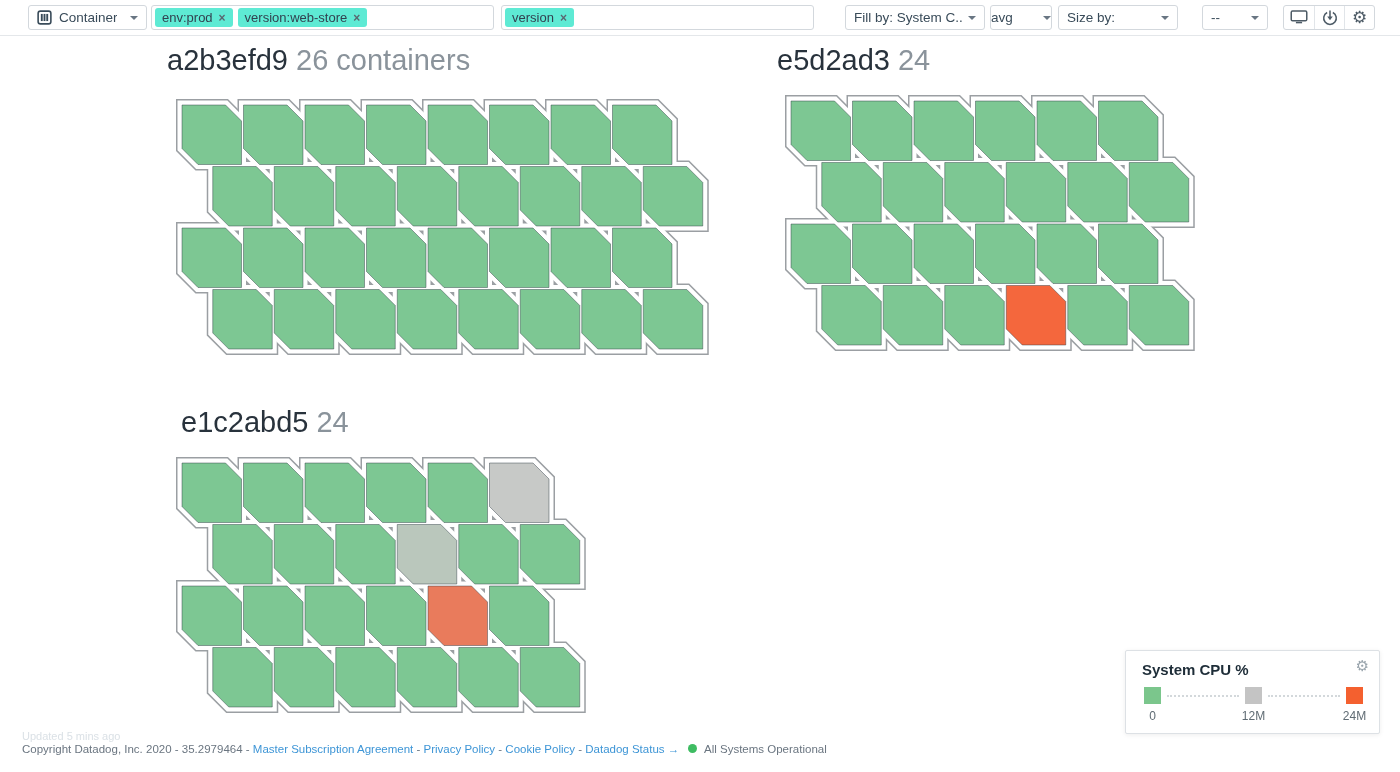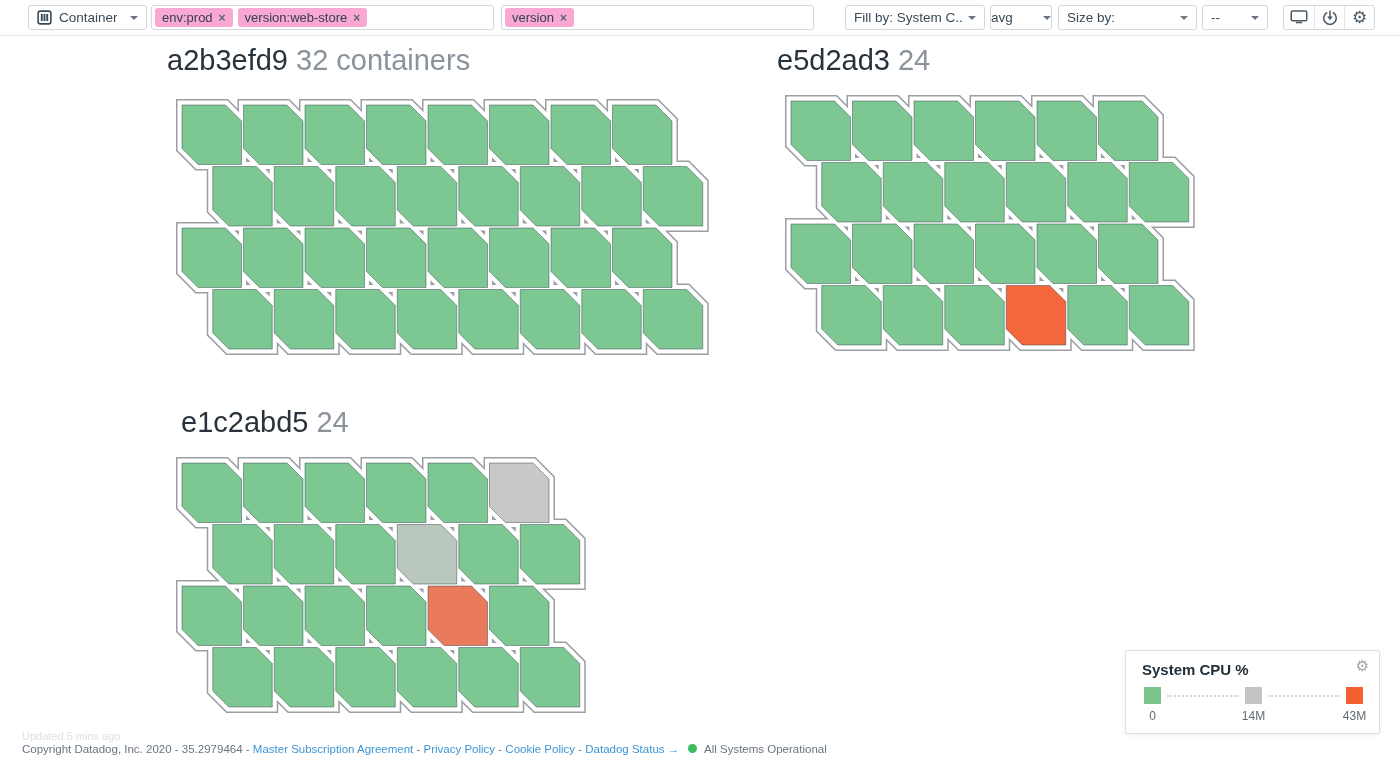--- a/index.html
+++ b/index.html
@@ -11,26 +11,26 @@
             background:#fff; border-bottom:1px solid #e4e7ea; }
   .tb { position:absolute; top:5px; height:25px; background:#fff;
         border:1px solid #d3d8dd; border-radius:3px; display:flex;
         align-items:center; font-size:13.5px; color:#394b59; }
   .tb-btn { cursor:pointer; }
   .containers-btn { left:28px; width:119px; padding:0 8px; gap:7px; }
   .filter-input1 { left:151px; width:343px; padding:0 3px; gap:5px; }
   .filter-input2 { left:501px; width:313px; padding:0 3px; gap:5px; }
   .fillby-dd  { left:845px; width:140px; padding:0 8px; }
   .agg-dd     { left:990px; width:62px;  padding:0 0; }
-  .sizeby-dd  { left:1058px; width:139px; padding:0 8px;justify-content:flex-end; }
+  .sizeby-dd  { left:1058px; width:120px; padding:0 8px;justify-content:flex-end; }
   .sizeval-dd { left:1202px; width:66px;  padding:0 8px; }
   .dd-label { flex:1; white-space:nowrap; overflow:hidden; }
   .caret { width:0; height:0; border:4px solid transparent; border-top-color:#697683;
            margin-top:4px; margin-left:6px; flex:none; }
-  .pill { background:#f9a8d4; border-radius:3px; height:19px; display:flex;
+  .pill { background:#5eead4; border-radius:3px; height:19px; display:flex;
           align-items:center; padding:0 7px; gap:6px; font-size:13px; color:#324150;
           cursor:pointer; white-space:nowrap; }
   .pill-x { font-size:12px; font-weight:bold; color:#5a6670; cursor:pointer; }
   .iconbar { left:1283px; width:92px; padding:0; }
   .iconbar .ib { width:30px; height:23px; display:flex; align-items:center;
                  justify-content:center; cursor:pointer; }
   .iconbar .ib + .ib { border-left:1px solid #e1e5e9; }
   .gear-glyph { font-size:17px; color:#4d5b66; line-height:1; }
 
   
@@ -135,21 +135,21 @@
       </svg>
     </span>
     <span class="ib">
       <span class="gear-glyph">⚙</span>
     </span>
   </div>
 </div>
 
 <div class="group-title gt1">
   <span>a2b3efd9</span>
-  <span class="count">32 containers</span>
+  <span class="count">26 containers</span>
 </div>
 <svg class="grid-svg gs1" width="541" height="264" viewBox="0 0 541 264">
     <polygon points="10,10 53.5,10 69.5,26 69.5,69.5 26,69.5 10,53.5" fill="#9b9fa3" stroke="#9b9fa3" stroke-width="12" stroke-linejoin="miter" stroke-miterlimit="10"></polygon>
     <polygon points="71.5,10 115,10 131,26 131,69.5 87.5,69.5 71.5,53.5" fill="#9b9fa3" stroke="#9b9fa3" stroke-width="12" stroke-linejoin="miter" stroke-miterlimit="10"></polygon>
     <polygon points="133,10 176.5,10 192.5,26 192.5,69.5 149,69.5 133,53.5" fill="#9b9fa3" stroke="#9b9fa3" stroke-width="12" stroke-linejoin="miter" stroke-miterlimit="10"></polygon>
     <polygon points="194.5,10 238,10 254,26 254,69.5 210.5,69.5 194.5,53.5" fill="#9b9fa3" stroke="#9b9fa3" stroke-width="12" stroke-linejoin="miter" stroke-miterlimit="10"></polygon>
     <polygon points="256,10 299.5,10 315.5,26 315.5,69.5 272,69.5 256,53.5" fill="#9b9fa3" stroke="#9b9fa3" stroke-width="12" stroke-linejoin="miter" stroke-miterlimit="10"></polygon>
     <polygon points="317.5,10 361,10 377,26 377,69.5 333.5,69.5 317.5,53.5" fill="#9b9fa3" stroke="#9b9fa3" stroke-width="12" stroke-linejoin="miter" stroke-miterlimit="10"></polygon>
     <polygon points="379,10 422.5,10 438.5,26 438.5,69.5 395,69.5 379,53.5" fill="#9b9fa3" stroke="#9b9fa3" stroke-width="12" stroke-linejoin="miter" stroke-miterlimit="10"></polygon>
     <polygon points="440.5,10 484,10 500,26 500,69.5 456.5,69.5 440.5,53.5" fill="#9b9fa3" stroke="#9b9fa3" stroke-width="12" stroke-linejoin="miter" stroke-miterlimit="10"></polygon>
@@ -405,26 +405,26 @@
   <div class="legend-title">System CPU %</div>
   <span class="legend-gear">⚙</span>
   <div class="legend-scale">
       <div class="legend-col">
         <div class="legend-sq" style="background: rgb(123, 198, 140);"></div>
         <div class="legend-label">0</div>
       </div>
       <div class="legend-conn"></div>
       <div class="legend-col">
         <div class="legend-sq" style="background: rgb(196, 196, 196);"></div>
-        <div class="legend-label">14M</div>
+        <div class="legend-label">12M</div>
       </div>
       <div class="legend-conn"></div>
       <div class="legend-col">
         <div class="legend-sq" style="background: rgb(244, 96, 47);"></div>
-        <div class="legend-label">43M</div>
+        <div class="legend-label">24M</div>
       </div>
     </div>
 </div>
 
 <div class="updated">Updated 5 mins ago</div>
 <div class="footer">
   <span>Copyright Datadog, Inc. 2020 - 35.2979464 -</span>
   <a>Master Subscription Agreement</a>
   <span>-</span>
   <a>Privacy Policy</a>

